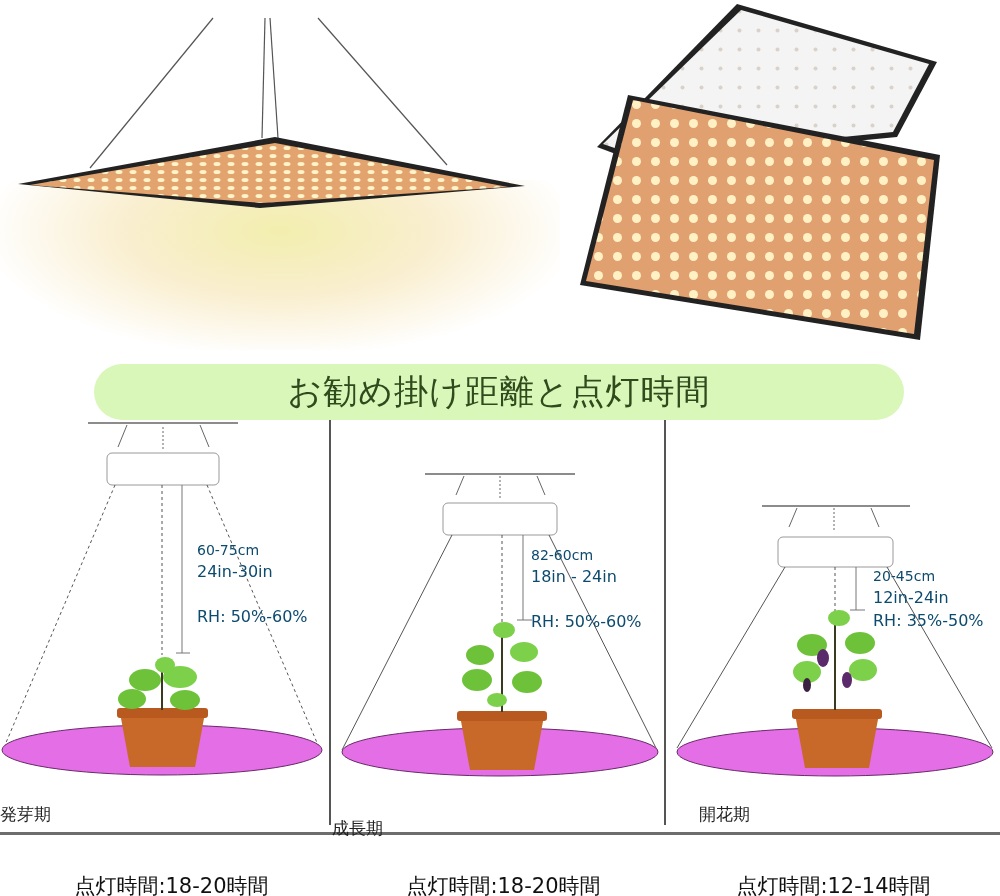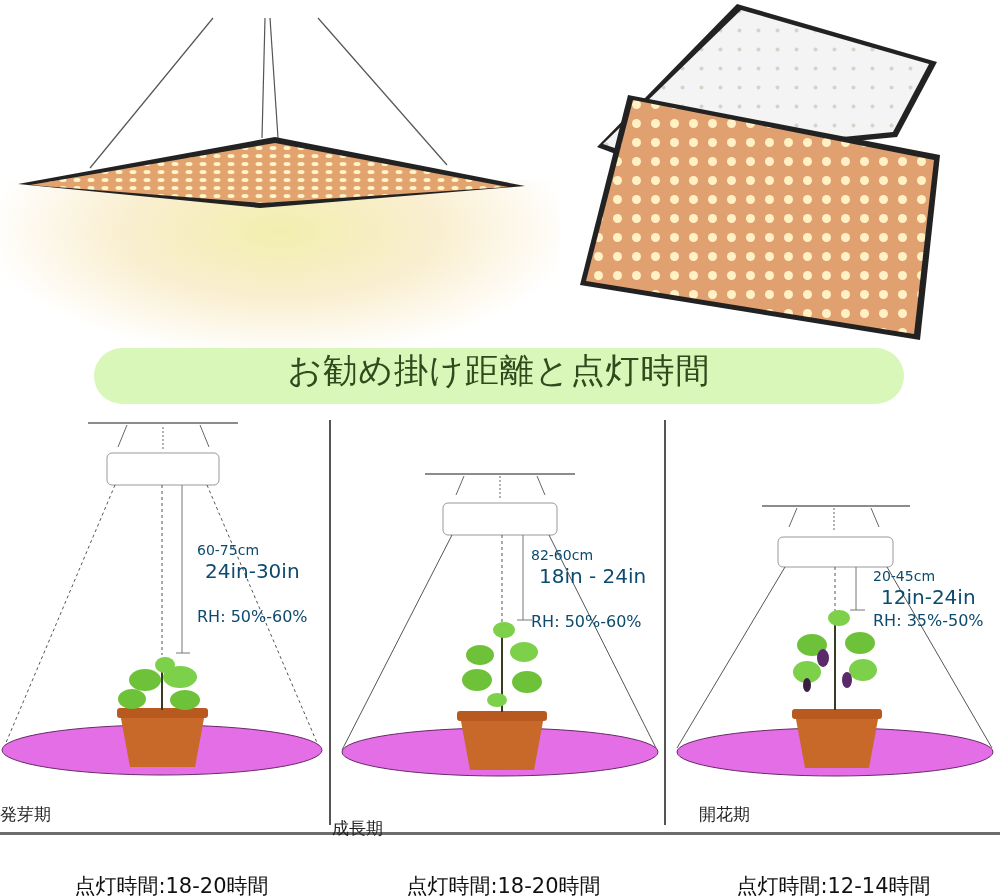--- a/index.html
+++ b/index.html
@@ -8,39 +8,39 @@
     background: #ffffff;
     font-family: "DejaVu Sans", sans-serif;
     position: relative;
   }
   .hero { position: absolute; left: 0; top: 0; width: 1000px; height: 345px; }
   .glow {
     position: absolute; left: 0; top: 180px; width: 560px; height: 170px;
     background: radial-gradient(ellipse at 50% 30%, rgba(240,235,160,0.85) 0%, rgba(245,225,170,0.55) 40%, rgba(255,255,255,0) 75%);
   }
   .banner {
-    position: absolute; left: 94px; top: 348px; width: 810px; height: 56px;
+    position: absolute; left: 94px; top: 364px; width: 810px; height: 56px;
     background: #d9f7b8; border-radius: 28px;
-    display: flex; align-items: flex-start; justify-content: center;
+    display: flex; align-items: center; justify-content: center;
   }
   .banner span {
     font-size: 34px; color: #2f4a1c; letter-spacing: 1px;
     font-family: "DejaVu Sans", sans-serif;
   }
   .divider-v { position: absolute; width: 2px; background: #555; top: 420px; height: 405px; }
   .divider-h { position: absolute; left: 0; top: 832px; width: 1000px; height: 3px; background: #6d6d6d; }
   .stage-label {
     position: absolute; font-size: 17px; color: #222; text-align: left;
   }
   .hours {
     position: absolute; top: 854px; font-size: 21px; color: #111; text-align: center; width: 333px; margin-top: 18px;
   }
   .dist { position: absolute; font-size: 15px; color: #0c4a6e; line-height: 21px; }
   .dist .cm { font-size: 14px; }
-  .dist .in { font-size: 20px; margin-left: 8px; }
+  .dist .in { font-size: 16px; }
   .dist .rh { font-size: 16px; margin-top: 24px; }
 </style>
 </head>
 <body>
 
 <div class="hero">
   <div class="glow"></div>
   <svg width="1000" height="345" style="position:absolute;left:0;top:0">
     <defs>
       <pattern id="leds" width="14" height="8" patternUnits="userSpaceOnUse">

